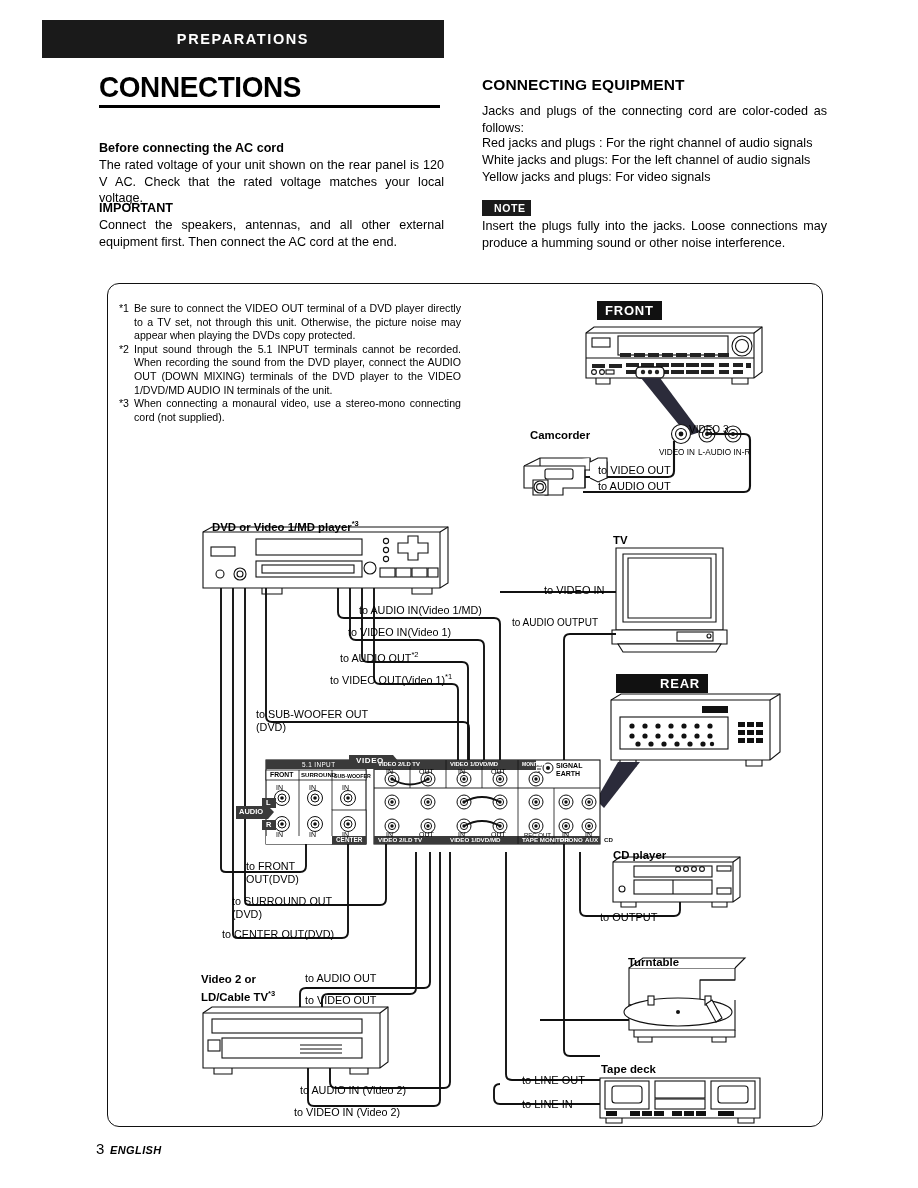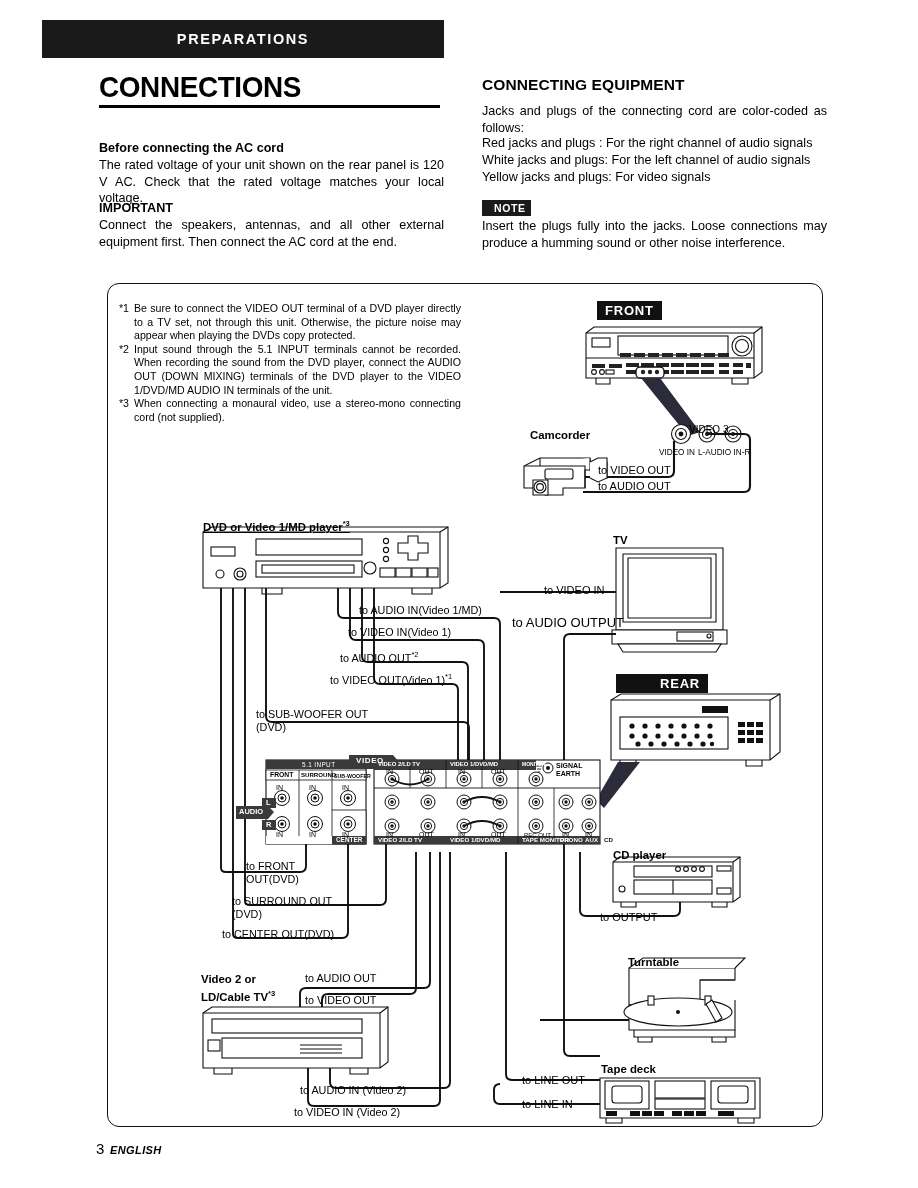--- a/index.html
+++ b/index.html
@@ -383,21 +383,21 @@
   </svg>
 
   <div class="lbl" style="left:689px;top:423px;font-size:10px;">VIDEO 3</div>
   <div class="lbl" style="left:659px;top:446px;font-size:8.2px;">VIDEO IN</div>
   <div class="lbl" style="left:698px;top:446px;font-size:8.2px;">L-AUDIO IN-R</div>
 
   <div class="lblb" style="left:530px;top:429px;">Camcorder</div>
   <div class="lbl" style="left:598px;top:464px;font-size:11px;">to VIDEO OUT</div>
   <div class="lbl" style="left:598px;top:480px;font-size:11px;">to AUDIO OUT</div>
 
-  <div class="lblb" style="left:203px;top:517px;text-decoration:underline;">
+  <div class="lblb" style="left:212px;top:517px;">
     <span>DVD or Video 1/MD player</span><span class="lbl-sup">*3</span>
   </div>
 
   <div class="lbl" style="left:359px;top:604px;">to AUDIO IN(Video 1/MD)</div>
   <div class="lbl" style="left:348px;top:626px;">to VIDEO IN(Video 1)</div>
   <div class="lbl" style="left:340px;top:648px;">
     <span>to AUDIO OUT</span><span class="lbl-sup">*2</span>
   </div>
   <div class="lbl" style="left:330px;top:670px;">
     <span>to VIDEO OUT(Video 1)</span><span class="lbl-sup">*1</span>
@@ -409,21 +409,21 @@
   <div class="lbl" style="left:246px;top:860px;">to FRONT</div>
   <div class="lbl" style="left:246px;top:873px;">OUT(DVD)</div>
 
   <div class="lbl" style="left:232px;top:895px;">to SURROUND OUT</div>
   <div class="lbl" style="left:232px;top:908px;">(DVD)</div>
 
   <div class="lbl" style="left:222px;top:928px;">to CENTER OUT(DVD)</div>
 
   <div class="lblb" style="left:613px;top:534px;">TV</div>
   <div class="lbl" style="left:544px;top:584px;font-size:11px;">to VIDEO IN</div>
-  <div class="lbl" style="left:512px;top:616px;font-size:13px;">to AUDIO OUTPUT</div>
+  <div class="lbl" style="left:512px;top:616px;font-size:10px;">to AUDIO OUTPUT</div>
 
   <div class="tag" style="left:616px;top:674px;padding-left:44px;">REAR</div>
 
   <div class="lblb" style="left:613px;top:849px;">CD player</div>
   <div class="lbl" style="left:600px;top:911px;font-size:11px;">to OUTPUT</div>
 
   <div class="lblb" style="left:628px;top:956px;">Turntable</div>
 
   <div class="lblb" style="left:601px;top:1063px;">Tape deck</div>
   <div class="lbl" style="left:522px;top:1074px;font-size:11px;">to LINE OUT</div>

